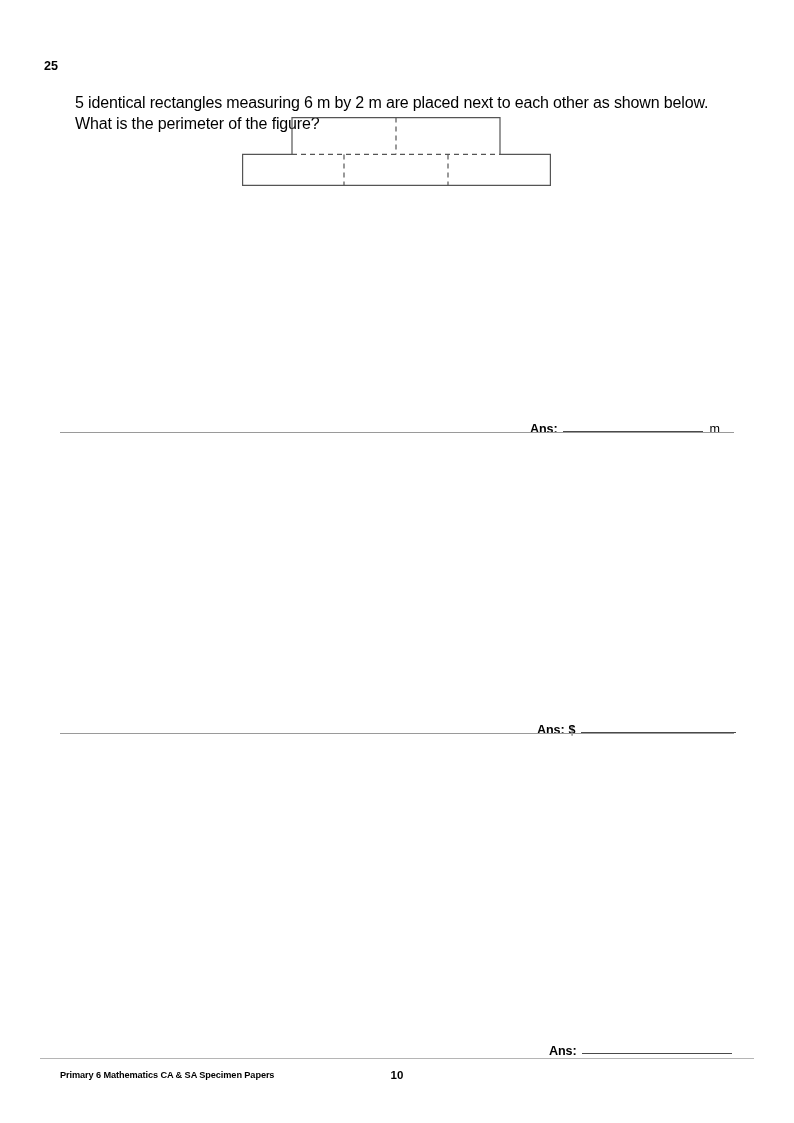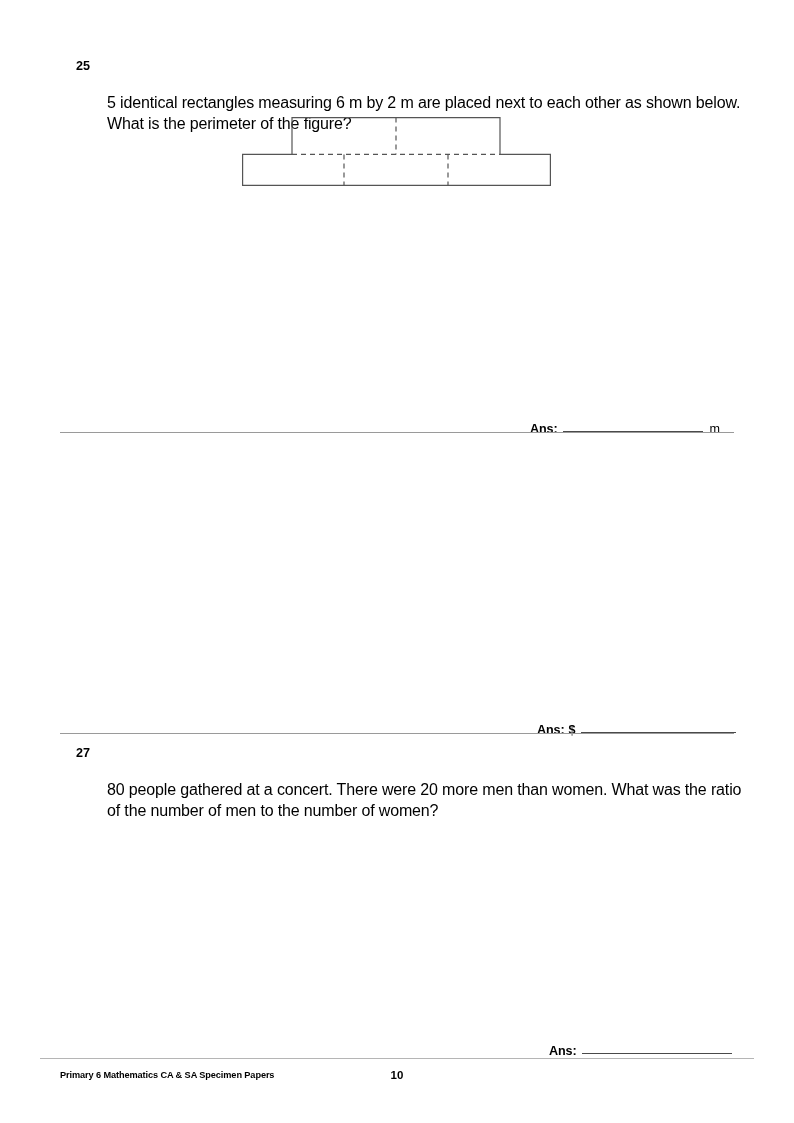--- a/index.html
+++ b/index.html
@@ -18,21 +18,21 @@
   .page {
     position: absolute;
     left: 0; top: 0;
     width: 794px;
     height: 1123px;
   }
 
   
   .question {
     position: absolute;
-    left: 76px;
+    left: 44px;
     width: 674px;
   }
   .q-row {
     display: flex;
     align-items: flex-start;
   }
   .q-num {
     font-weight: bold;
     font-size: 12.6px;
     line-height: 21px;
@@ -167,26 +167,20 @@
 
 
   <div class="ans" style="left:537px; top:699px;">
     <span class="ans-label">Ans:</span>
     <span class="ans-currency">$</span>
     <span class="ans-rule" style="width:155px; margin-left:5px;"></span>
   </div>
 
   <div class="sep" style="top:733px;"></div>
 
-  <div class="question" style="top:743px;">
-    <div class="q-row">
-      <div class="q-num">27</div>
-      <div class="q-text">80 people gathered at a concert. There were 20 more men than women. What was the ratio of the number of men to the number of women?</div>
-    </div>
-  </div>
 
   <div class="ans" style="left:549px; top:1020px;">
     <span class="ans-label">Ans:</span>
     <span class="ans-rule" style="width:150px; margin-left:5px;"></span>
   </div>
 
   <div class="footer-sep"></div>
   <div class="footer-text">Primary 6 Mathematics CA &amp; SA Specimen Papers</div>
   <div class="footer-page">10</div>
 

